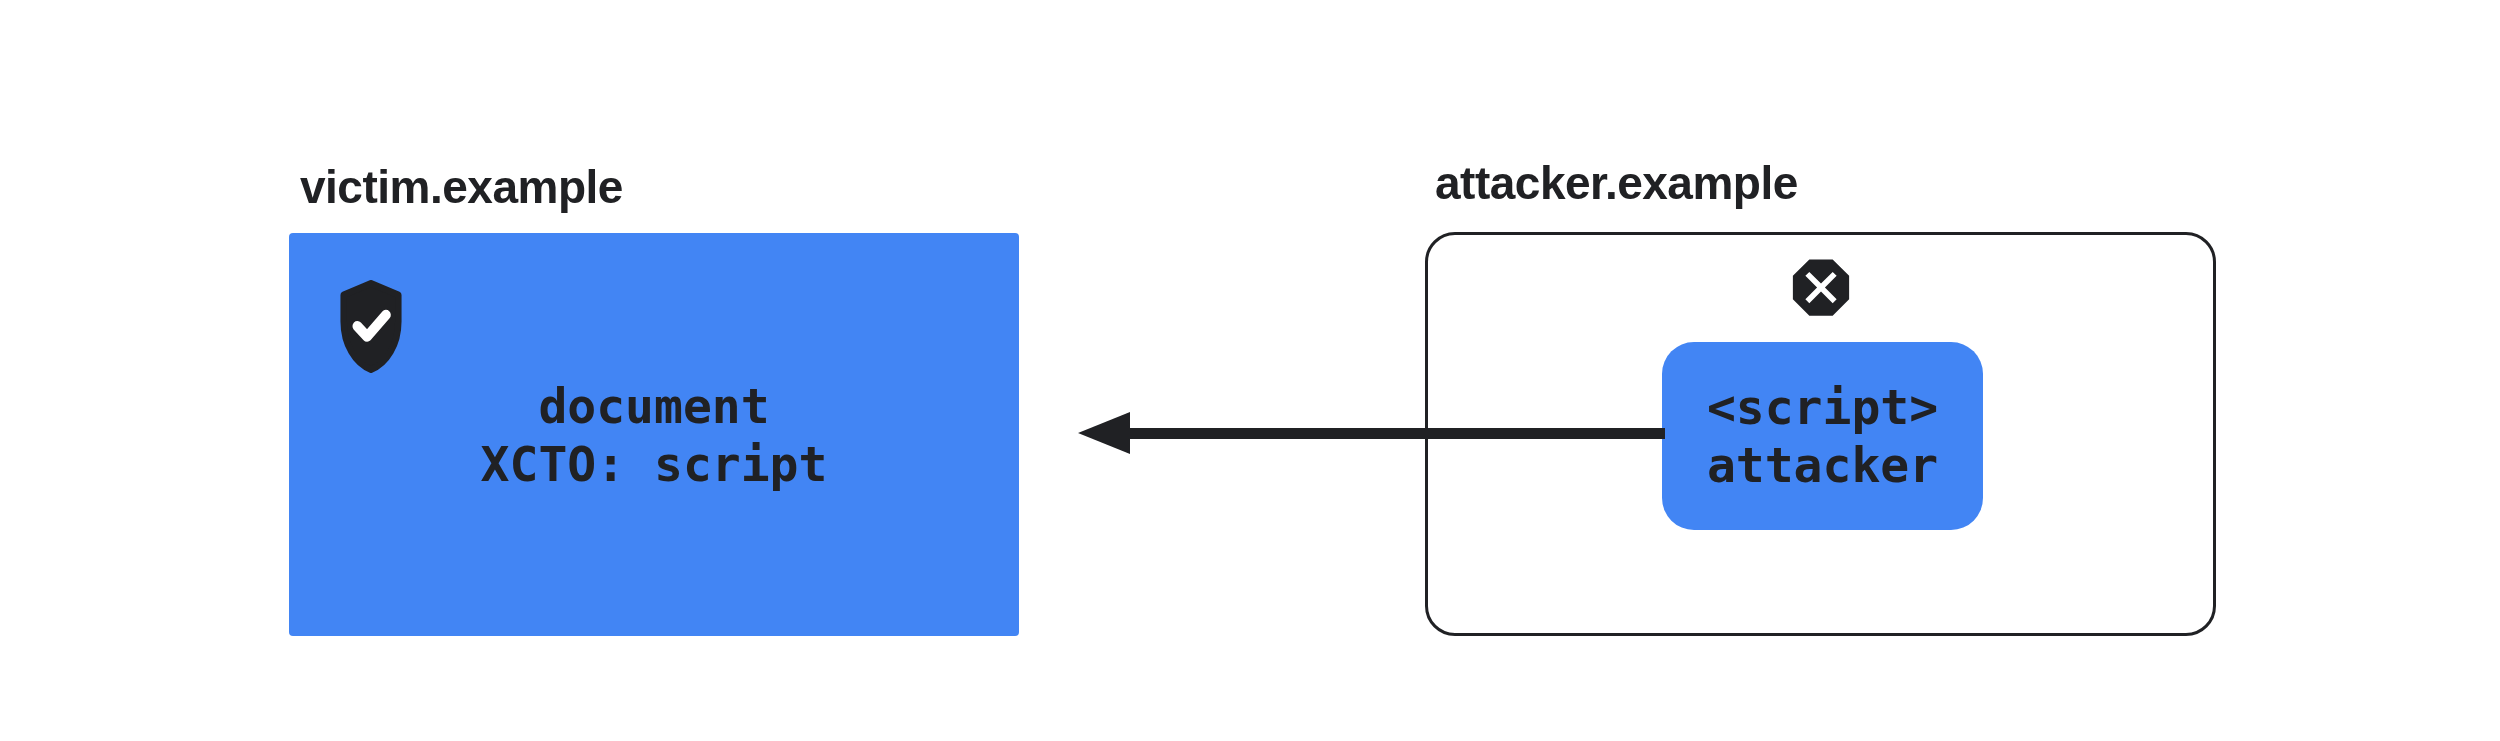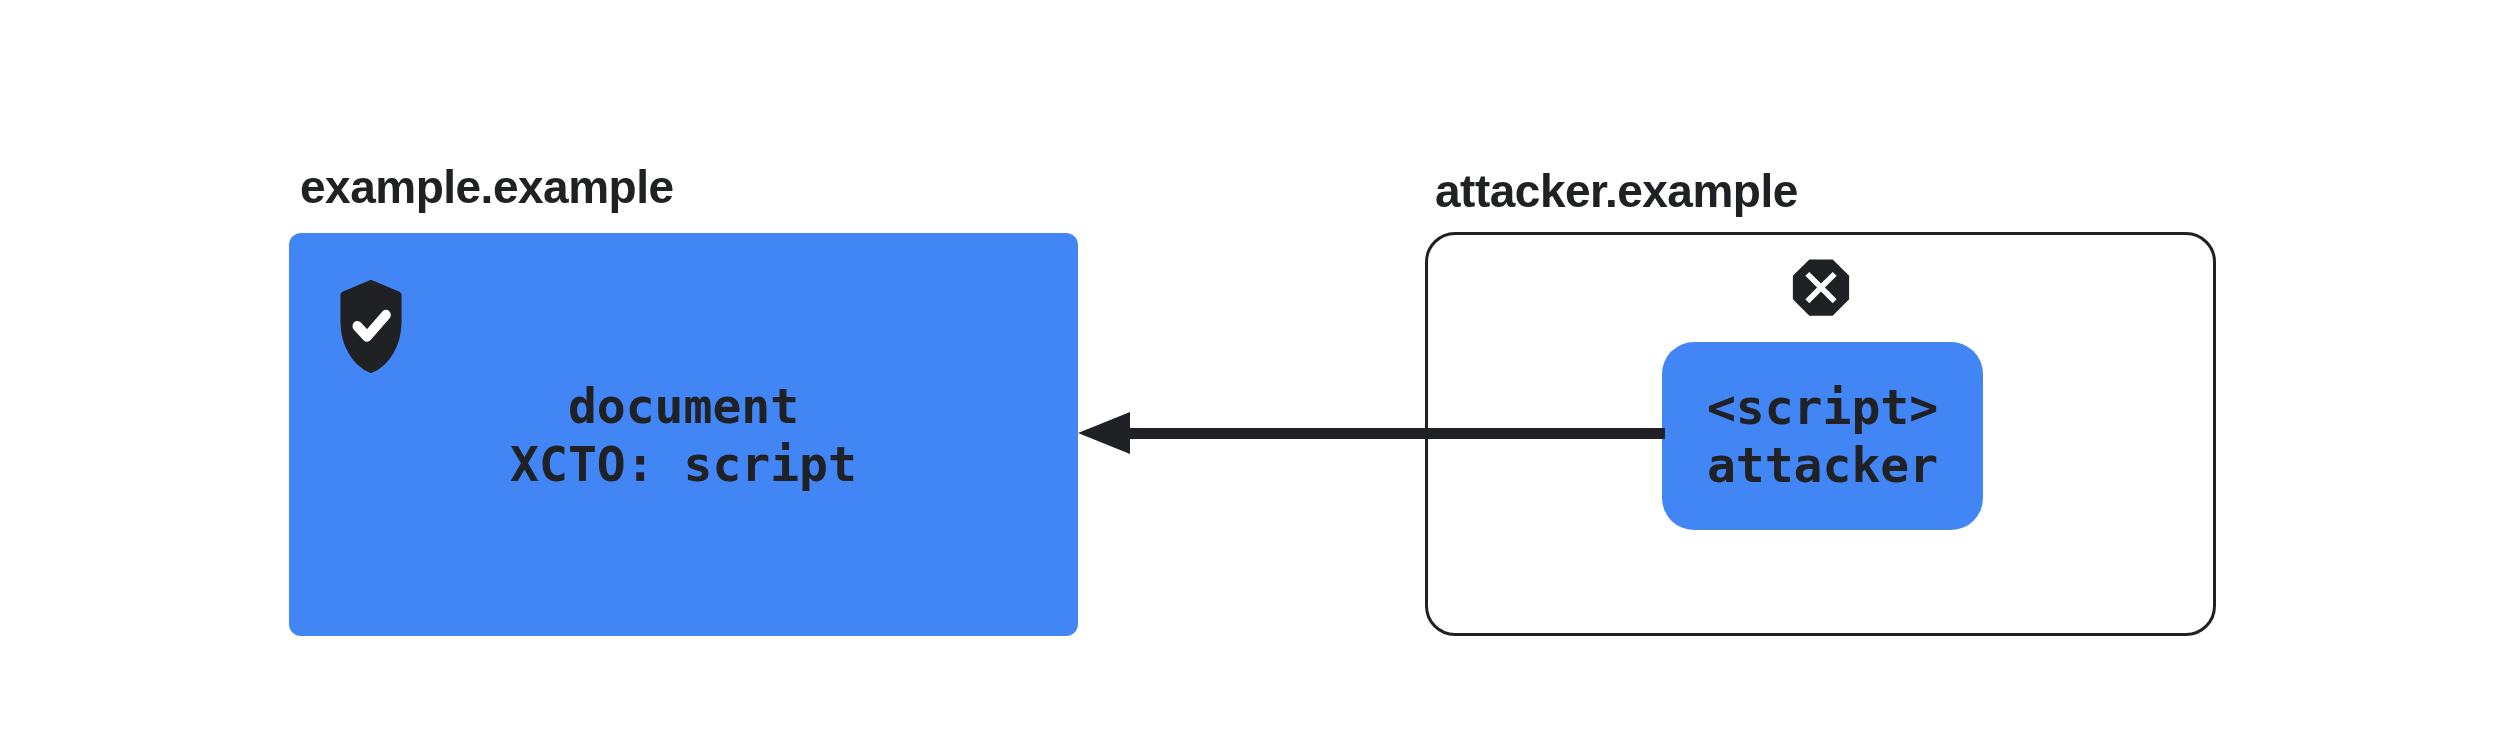--- a/index.html
+++ b/index.html
@@ -17,28 +17,28 @@
   .domain-label {
     position: absolute;
     font-family: "Liberation Sans", sans-serif;
     font-weight: 700;
     font-size: 46px;
     letter-spacing: -0.5px;
     color: #202124;
     white-space: nowrap;
   }
   .victim-label   { left: 300px;  top: 160px; }
-  .attacker-label { left: 1435px; top: 164px; }
+  .attacker-label { left: 1435px; top: 156px; }
 
   .victim-box {
     position: absolute;
     left: 289px; top: 233px;
-    width: 789px; height: 403px;
+    width: 730px; height: 403px;
     background: #4285F4;
-    border-radius: 12px;
+    border-radius: 4px;
   }
   .attacker-box {
     position: absolute;
     left: 1425px; top: 232px;
     width: 791px; height: 404px;
     box-sizing: border-box;
     background: #ffffff;
     border: 3px solid #202124;
     border-radius: 30px;
   }
@@ -92,21 +92,21 @@
     border-top: 21px solid transparent;
     border-bottom: 21px solid transparent;
     border-right: 52px solid #202124;
   }
 </style>
 </head>
 <body>
 
 <div class="canvas">
 
-  <div class="domain-label victim-label">example.example</div>
+  <div class="domain-label victim-label">victim.example</div>
 
   <div class="domain-label attacker-label">attacker.example</div>
 
   <div class="victim-box">
     <svg class="shield-icon" viewBox="0 0 24 28" preserveAspectRatio="none">
       <path d="M12 1 L3.6 4.4 V12.2 C3.6 19 7.2 24.6 12 26.4 C16.8 24.6 20.4 19 20.4 12.2 V4.4 Z" fill="#202124" stroke="#202124" stroke-width="2" stroke-linejoin="round"></path>
       <polyline points="7.8,13.6 10.8,16.7 16.6,10.3" fill="none" stroke="#ffffff" stroke-width="3" stroke-linecap="round" stroke-linejoin="round"></polyline>
     </svg>
     <div class="code-text">
       <div>document</div>

